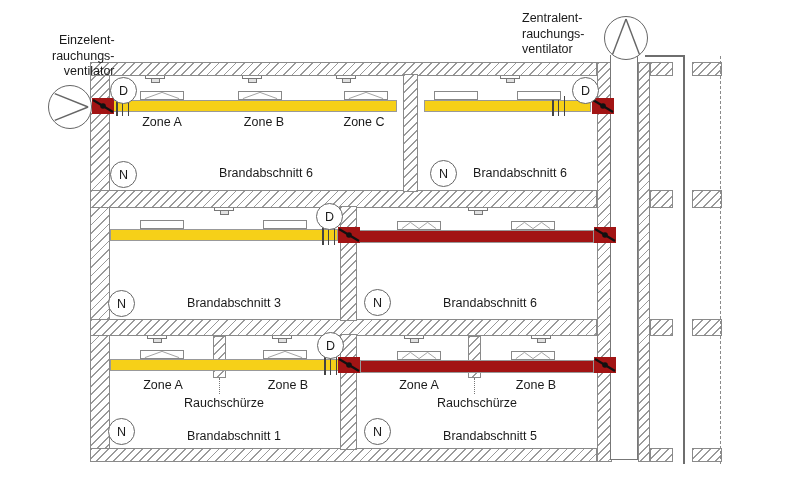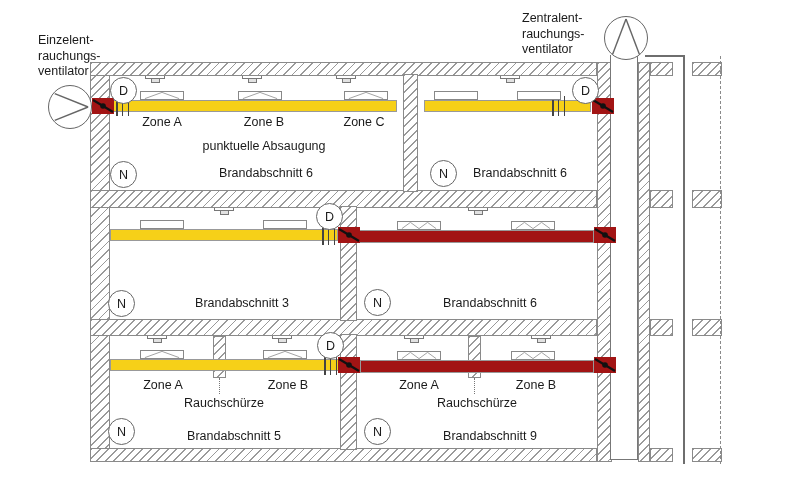--- a/index.html
+++ b/index.html
@@ -280,41 +280,40 @@
   <div class="badge" style="left:364px;top:289px;">
       <span>N</span>
     </div>
   <div class="badge" style="left:108px;top:418px;">
       <span>N</span>
     </div>
   <div class="badge" style="left:364px;top:418px;">
       <span>N</span>
     </div>
 
-  <div class="flabel" style="left:38px;top:33px;">
+  <div class="flabel" style="left:52px;top:33px;text-align:right;">
     <div>Einzelent-</div>
     <div>rauchungs-</div>
     <div>ventilator</div>
   </div>
   <div class="flabel" style="left:522px;top:11px;">
     <div>Zentralent-</div>
     <div>rauchungs-</div>
     <div>ventilator</div>
   </div>
 
   <div class="lbl" style="left:162px;top:115px;">Zone A</div>
   <div class="lbl" style="left:264px;top:115px;">Zone B</div>
   <div class="lbl" style="left:364px;top:115px;">Zone C</div>
-  <div class="lbl" style="left:264px;top:139px;">punktuelle Absaugung</div>
   <div class="lbl" style="left:266px;top:166px;">Brandabschnitt 6</div>
   <div class="lbl" style="left:520px;top:166px;text-align:right;">Brandabschnitt 6</div>
-  <div class="lbl" style="left:242px;top:296px;">Brandabschnitt 3</div>
+  <div class="lbl" style="left:234px;top:296px;">Brandabschnitt 3</div>
   <div class="lbl" style="left:490px;top:296px;">Brandabschnitt 6</div>
   <div class="lbl" style="left:163px;top:378px;">Zone A</div>
   <div class="lbl" style="left:288px;top:378px;">Zone B</div>
   <div class="lbl" style="left:224px;top:396px;">Rauchschürze</div>
-  <div class="lbl" style="left:234px;top:429px;">Brandabschnitt 5</div>
+  <div class="lbl" style="left:234px;top:429px;">Brandabschnitt 1</div>
   <div class="lbl" style="left:419px;top:378px;">Zone A</div>
   <div class="lbl" style="left:536px;top:378px;">Zone B</div>
   <div class="lbl" style="left:477px;top:396px;">Rauchschürze</div>
-  <div class="lbl" style="left:490px;top:429px;">Brandabschnitt 9</div>
+  <div class="lbl" style="left:490px;top:429px;">Brandabschnitt 5</div>
 
 </div>
 
 </body></html>

